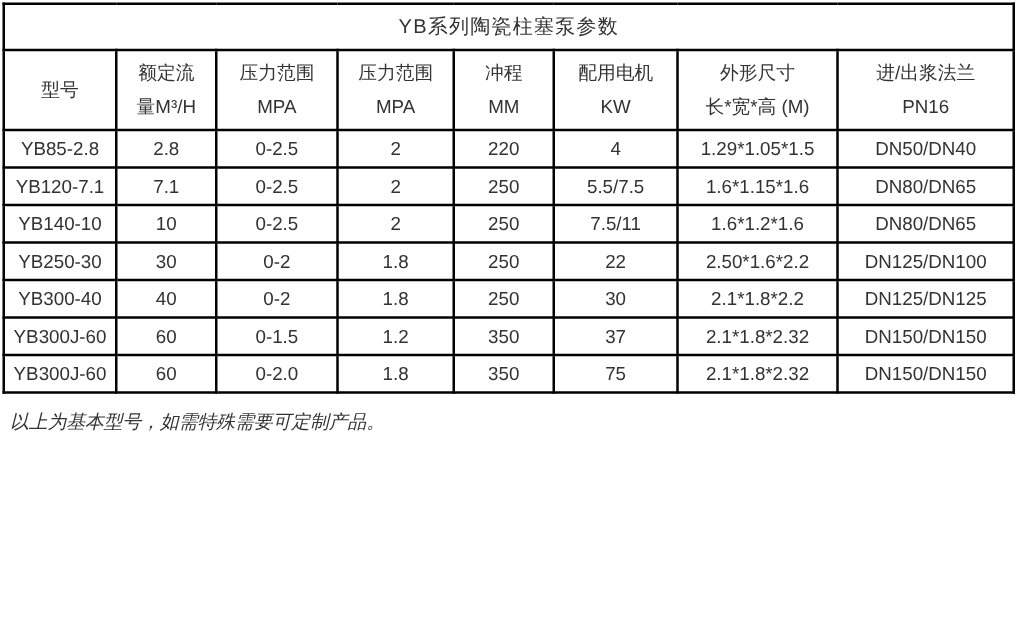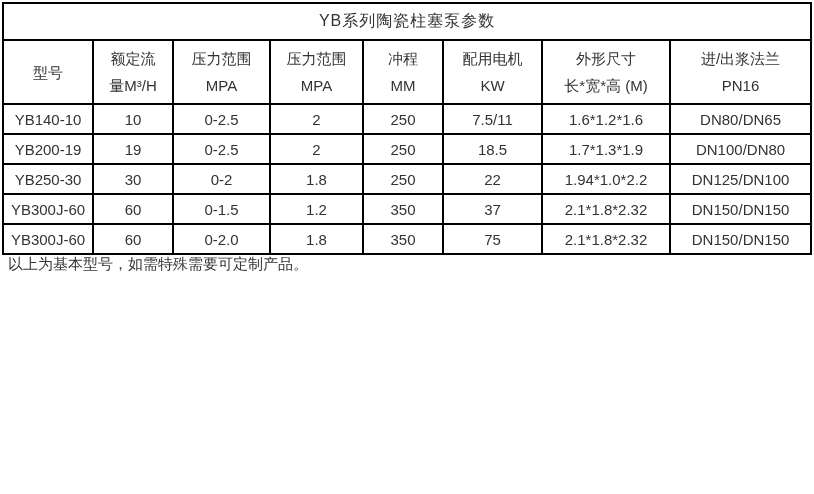--- a/index.html
+++ b/index.html
@@ -43,21 +43,22 @@
   .head-line{
     line-height:27px;
   }
   tbody td{
     height:30px;
     font-size:15px;
   }
   .footer-note{
     font-size:15px;
     color:var(--text-color);
-    padding:0 0 0 6px;
+    padding:13px 0 0 6px;
+    font-style:italic;
   }
 </style>
 </head>
 <body>
 
 <div class="page">
   <table>
     <colgroup>
       <col style="width:90px">
         <col style="width:80px">
@@ -101,48 +102,68 @@
           <div class="head-line">长*宽*高 (M)</div>
         </th>
         <th class="head-cell">
           <div class="head-line">进/出浆法兰</div>
           <div class="head-line">PN16</div>
         </th>
       </tr>
     </thead>
     <tbody>
         <tr>
+          <td>YB85-2.8</td>
+          <td>2.8</td>
+          <td>0-2.5</td>
+          <td>2</td>
+          <td>220</td>
+          <td>4</td>
+          <td>1.29*1.05*1.5</td>
+          <td>DN50/DN40</td>
+        </tr>
+        <tr>
+          <td>YB120-7.1</td>
+          <td>7.1</td>
+          <td>0-2.5</td>
+          <td>2</td>
+          <td>250</td>
+          <td>5.5/7.5</td>
+          <td>1.6*1.15*1.6</td>
+          <td>DN80/DN65</td>
+        </tr>
+        <tr>
           <td>YB140-10</td>
           <td>10</td>
           <td>0-2.5</td>
           <td>2</td>
           <td>250</td>
           <td>7.5/11</td>
           <td>1.6*1.2*1.6</td>
           <td>DN80/DN65</td>
         </tr>
         <tr>
-          <td>YB200-19</td>
-          <td>19</td>
-          <td>0-2.5</td>
-          <td>2</td>
-          <td>250</td>
-          <td>18.5</td>
-          <td>1.7*1.3*1.9</td>
-          <td>DN100/DN80</td>
-        </tr>
-        <tr>
           <td>YB250-30</td>
           <td>30</td>
           <td>0-2</td>
           <td>1.8</td>
           <td>250</td>
           <td>22</td>
-          <td>1.94*1.0*2.2</td>
+          <td>2.50*1.6*2.2</td>
           <td>DN125/DN100</td>
+        </tr>
+        <tr>
+          <td>YB300-40</td>
+          <td>40</td>
+          <td>0-2</td>
+          <td>1.8</td>
+          <td>250</td>
+          <td>30</td>
+          <td>2.1*1.8*2.2</td>
+          <td>DN125/DN125</td>
         </tr>
         <tr>
           <td>YB300J-60</td>
           <td>60</td>
           <td>0-1.5</td>
           <td>1.2</td>
           <td>350</td>
           <td>37</td>
           <td>2.1*1.8*2.32</td>
           <td>DN150/DN150</td>

